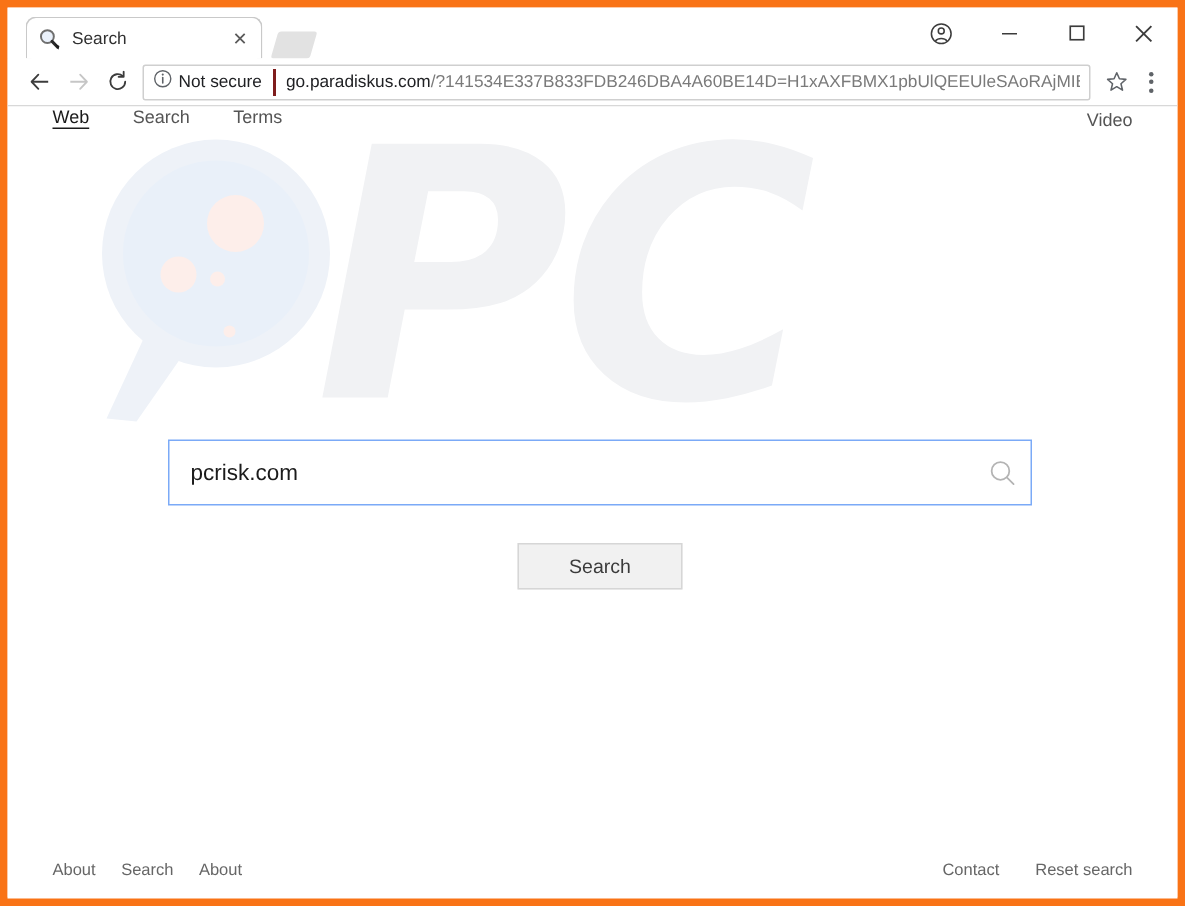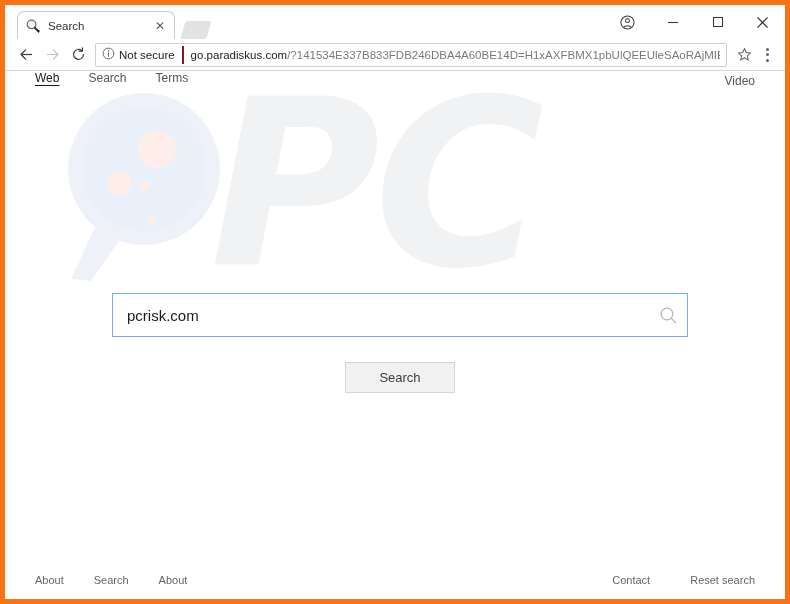--- a/index.html
+++ b/index.html
@@ -299,22 +299,22 @@
   
   #footer {
     position: absolute;
     left: 0; right: 0; bottom: 0;
     height: 36px;
     display: flex;
     align-items: center;
     padding: 0 30px;
     z-index: 3;
   }
-  #footer-left { display: flex; gap: 30px; }
-  #footer-right { margin-left: auto; display: flex; gap: 40px; }
+  #footer-left { display: flex; gap: 17px; }
+  #footer-right { margin-left: auto; display: flex; gap: 24px; }
   .footlink {
     font-size: 11px;
     color: #666666;
     text-decoration: none;
     font-family: "Liberation Sans", sans-serif;
   }
 </style>
 </head>
 <body>
 

